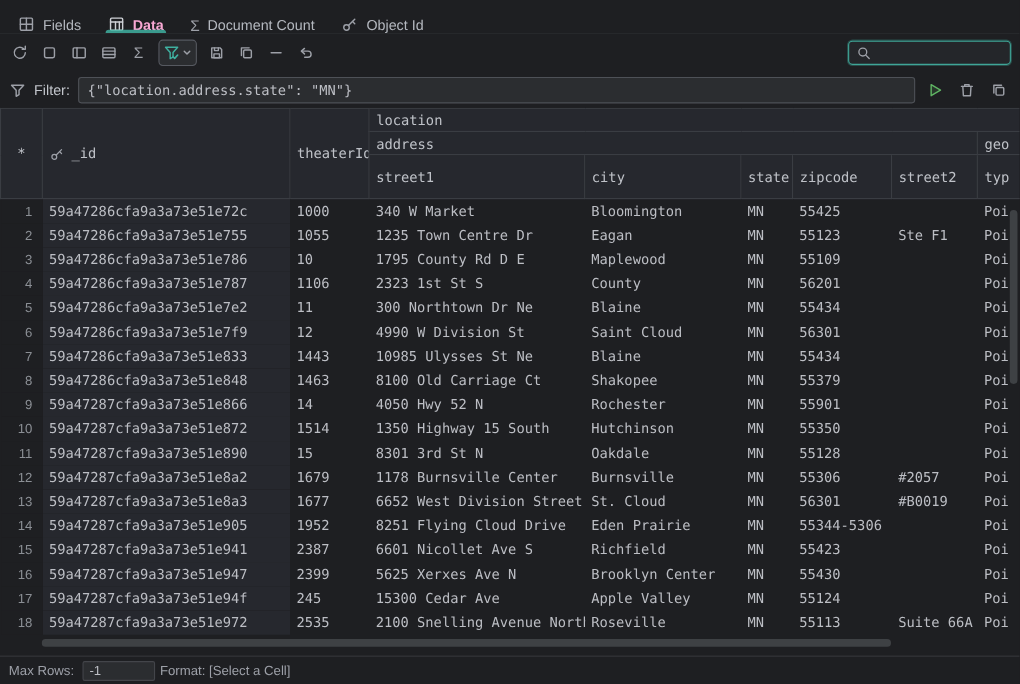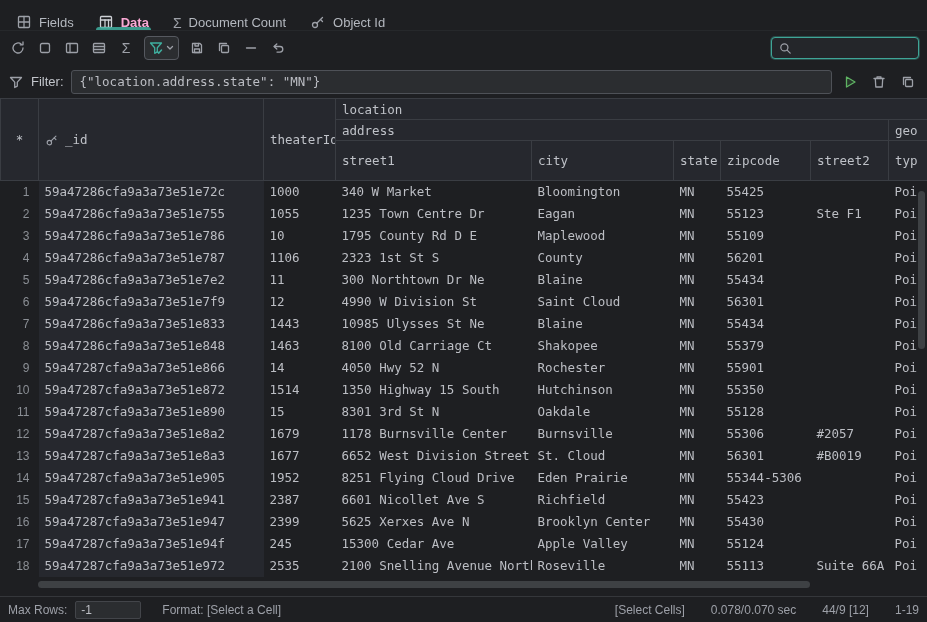--- a/index.html
+++ b/index.html
@@ -32,21 +32,21 @@
   th.corner { text-align: center; }
   .hid-inner { display: flex; align-items: center; gap: 6px; }
   tbody th.rownum { background: #1e1f22; color: #8b8f95; font-family: "Liberation Sans", sans-serif; font-size: 12px; font-weight: 400; text-align: right; padding: 0 9px 0 0; }
   tbody td { height: 22px; padding: 0 6px; white-space: nowrap; overflow: hidden; }
   td.col-id { background: #26282e; margin-left: 39px; }
   td.col-theater { text-align: left; padding-right: 10px; }
 
   .hscroll { position: absolute; left: 38px; width: 772px; height: 7px; bottom: 8px; background: #595c60; opacity: .55; border-radius: 4px; }
   .vscroll { position: absolute; right: 2px; top: 93px; width: 7px; height: 158px; background: #595c60; opacity: .55; border-radius: 4px; }
 
-  .statusbar { height: 26px; border-top: 1px solid #35373b; display: flex; align-items: center; padding: 0 8px; font-size: 12px; color: #9da0a8; gap: 21px; }
+  .statusbar { height: 26px; border-top: 1px solid #35373b; display: flex; align-items: center; padding: 0 8px; font-size: 12px; color: #9da0a8; gap: 4px; }
   .maxrows { display: flex; align-items: center; gap: 8px; }
   .maxrows-input { width: 66px; height: 18px; background: #2b2d30; border: 1px solid #43454a; border-radius: 2px; color: #bcbec4; font-size: 12px; padding: 0 5px; outline: none; }
   .status-right { margin-left: auto; display: flex; gap: 26px; align-items: center; }
 
   svg.icon { stroke: #9da0a8; fill: none; stroke-width: 1.3; stroke-linecap: round; stroke-linejoin: round; }
   svg.icon.bright { stroke: #ced1d6; }
   svg.icon.teal { stroke: #3fb0a0; }
   svg.icon.green { stroke: #5fb363; }
 </style>
 </head>
@@ -427,19 +427,13 @@
   <div class="hscroll"></div>
   <div class="vscroll"></div>
 </div>
 
 <div class="statusbar">
   <div class="maxrows">
     <span>Max Rows:</span>
     <input class="maxrows-input" value="-1" style="">
   </div>
   <span>Format: [Select a Cell]</span>
-  <div class="status-right">
-    <span>[Select Cells]</span>
-    <span>0.078/0.070 sec</span>
-    <span>44/9 [12]</span>
-    <span>1-19</span>
-  </div>
 </div>
 
 </body></html>

